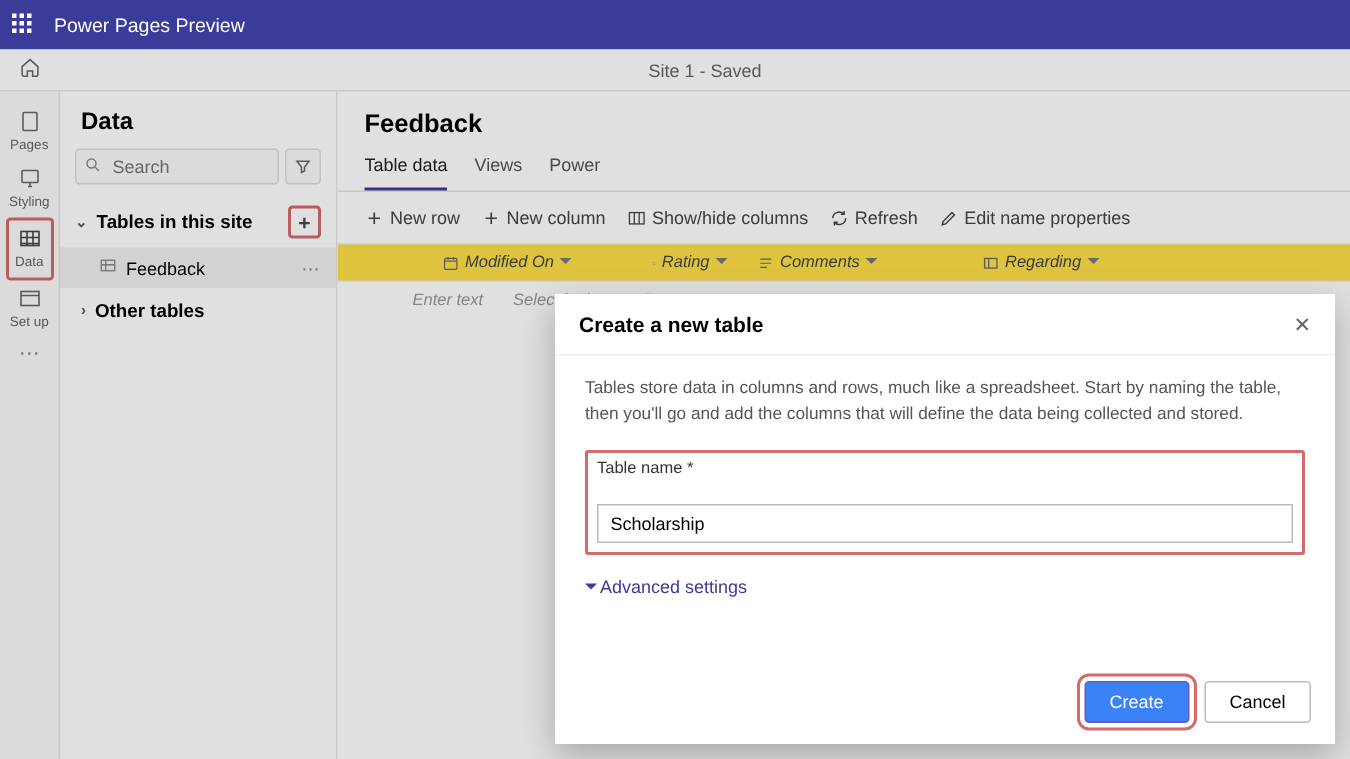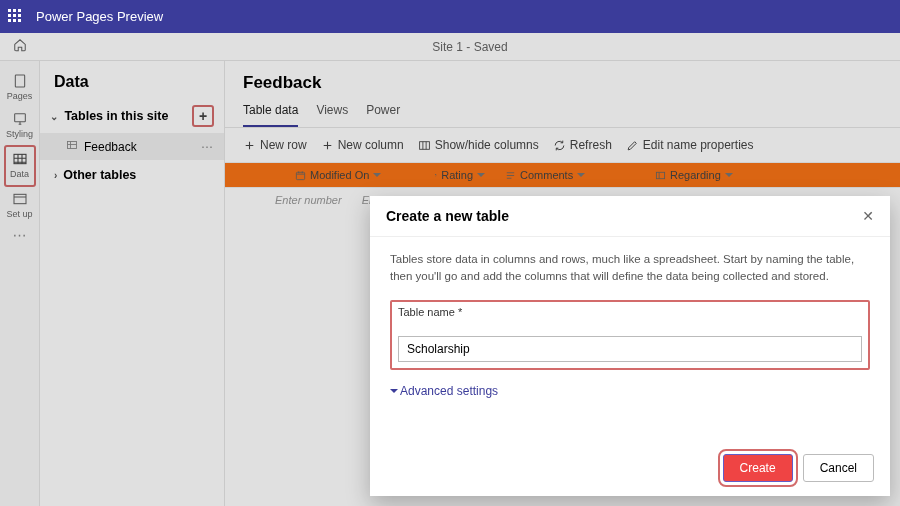--- a/index.html
+++ b/index.html
@@ -46,21 +46,21 @@
 
   
   .content { flex: 1; background: #fff; display: flex; flex-direction: column; overflow: hidden; }
   .content h1 { font-size: 17px; font-weight: 600; padding: 12px 18px 4px; }
   .tabs { display: flex; gap: 18px; padding: 0 18px; border-bottom: 1px solid #e5e5e5; font-size: 12px; }
   .tabs .tab { padding: 6px 0 8px; color: #555; cursor: pointer; }
   .tabs .tab.active { color: #222; border-bottom: 2px solid #3b3c9a; font-weight: 500; }
   .toolbar { display: flex; gap: 14px; padding: 10px 18px; font-size: 12px; color: #444; }
   .toolbar .cmd { display: flex; align-items: center; gap: 4px; cursor: pointer; }
   .toolbar svg { width: 13px; height: 13px; }
-  .grid-head { display: flex; border-top: 1px solid #eee; border-bottom: 1px solid #eee; background: #f97316; font-size: 11px; color: #444; }
+  .grid-head { display: flex; border-top: 1px solid #eee; border-bottom: 1px solid #eee; background: #fde047; font-size: 11px; color: #444; font-style: italic; }
   .grid-head .cell { padding: 6px 10px; display: flex; align-items: center; gap: 4px; }
   .grid-head .c0 { width: 60px; }
   .grid-head .c1 { width: 140px; }
   .grid-head .c2 { width: 70px; }
   .grid-head .c3 { width: 150px; }
   .grid-head .c4 { width: 150px; }
   .grid-row { display: flex; font-size: 11px; color: #999; font-style: italic; }
   .grid-row .cell { padding: 6px 10px; }
 
   
@@ -69,21 +69,21 @@
   .modal .m-head h2 { font-size: 14px; font-weight: 600; }
   .modal .m-head .close { margin-left: auto; cursor: pointer; color: #666; font-size: 14px; }
   .modal .m-body { padding: 14px 20px; font-size: 11.5px; color: #555; flex: 1; overflow: auto; }
   .modal .m-body p { line-height: 1.5; margin-bottom: 14px; }
   .modal .field-wrap { border: 2px solid #d36b6b; border-radius: 2px; padding: 4px 6px 6px; margin-bottom: 14px; }
   .modal .field-wrap label { font-size: 11px; color: #333; display: block; margin-bottom: 18px; }
   .modal .field-wrap input { width: 100%; border: 1px solid #bbb; padding: 5px 8px; font-size: 12px; }
   .modal .adv { display: flex; align-items: center; gap: 2px; font-size: 12px; color: #3b3c9a; cursor: pointer; }
   .modal .m-foot { padding: 10px 16px 14px; display: flex; justify-content: flex-end; gap: 10px; }
   .modal .btn { padding: 6px 16px; font-size: 12px; border-radius: 3px; cursor: pointer; border: 1px solid #bbb; background: #fff; }
-  .modal .btn.primary { background: #ef4444; border-color: #625cc7; color: #fff; outline: 2px solid #d36b6b; outline-offset: 3px; }
+  .modal .btn.primary { background: #3b82f6; border-color: #625cc7; color: #fff; outline: 2px solid #d36b6b; outline-offset: 3px; }
 
   
   .dim { position: absolute; inset: 33px 0 0 0; background: rgba(0,0,0,0.12); pointer-events: none; }
 
   .chev-down::before { content: ""; display: inline-block; border: 4px solid transparent; border-top-color: currentColor; transform: translateY(2px); }
 </style>
 </head>
 <body>
 
 <div class="app">
@@ -142,20 +142,36 @@
             <rect x="3" y="5" width="18" height="14"></rect>
             <path d="M3 9h18"></path>
           </svg>
         <div>Set up</div>
       </div>
       <div class="item" style="font-size:14px;color:#888;padding-top:2px">⋯</div>
     </div>
 
     <div class="side">
       <h1>Data</h1>
+      <div class="search-row">
+        <div class="search">
+          <span class="icon">
+            <svg width="12" height="12" viewBox="0 0 24 24" fill="none" stroke="#888" stroke-width="2">
+                <circle cx="10" cy="10" r="6"></circle>
+                <path d="M20 20l-5-5"></path>
+              </svg>
+          </span>
+          <input type="text" placeholder="Search" style="">
+        </div>
+        <div class="filter-btn">
+          <svg width="12" height="12" viewBox="0 0 24 24" fill="none" stroke="#666" stroke-width="2">
+              <path d="M4 5h16l-6 8v5l-4 2v-7z"></path>
+            </svg>
+        </div>
+      </div>
       <div class="group-header">
         <span class="chev">⌄</span>
         <span>Tables in this site</span>
         <span class="spacer"></span>
         <span class="plus-btn">+</span>
       </div>
       <div class="list-item">
         <span class="tbl-icon">
           <svg width="12" height="12" viewBox="0 0 24 24" fill="none" stroke="#888" stroke-width="1.8">
               <rect x="3" y="5" width="18" height="14"></rect>
@@ -240,21 +256,20 @@
               <rect x="3" y="5" width="18" height="14"></rect>
               <path d="M9 5v14"></path>
             </svg>
           <span>Regarding</span>
           <span class="chev-down" style="color:#777"></span>
         </div>
       </div>
       <div class="grid-row">
         <div class="cell c0"></div>
         <div class="cell c1"></div>
-        <div class="cell c2">Enter number</div>
         <div class="cell c3">Enter text</div>
         <div class="cell c4">Select lookup</div>
         <div class="cell" style="width:20px">En</div>
       </div>
     </div>
 
   </div>
 
   <div class="dim"></div>
 

